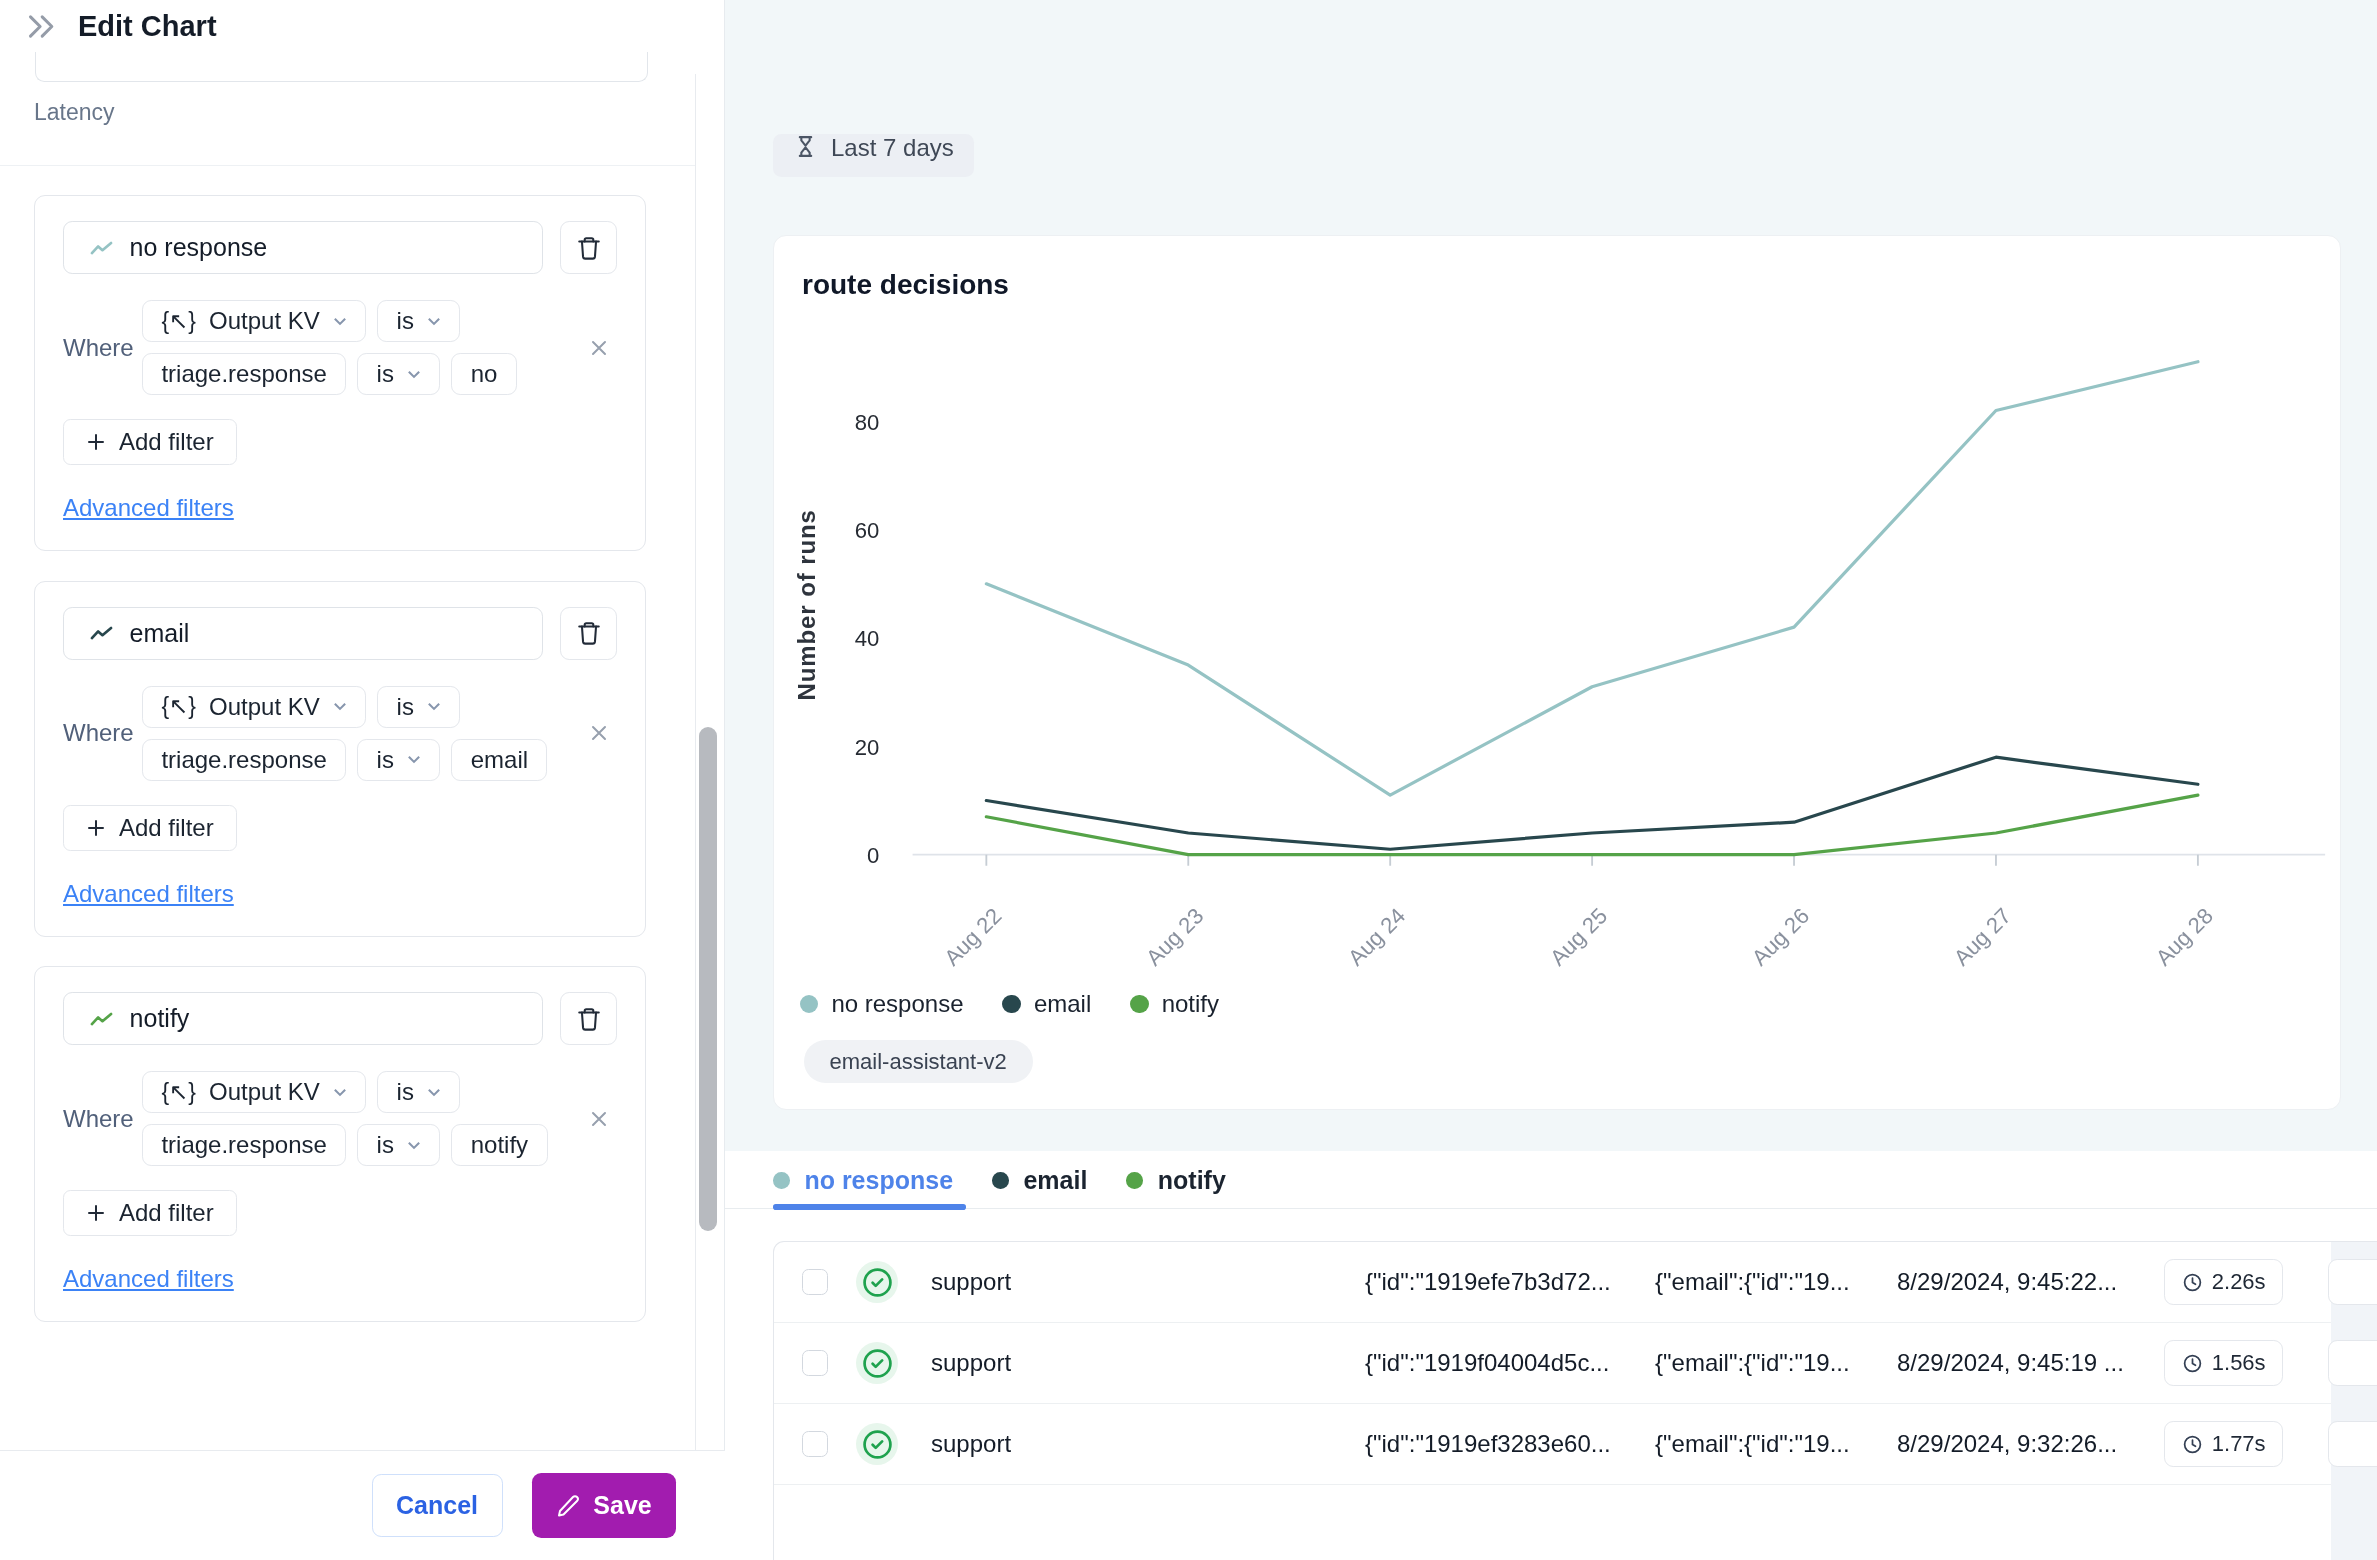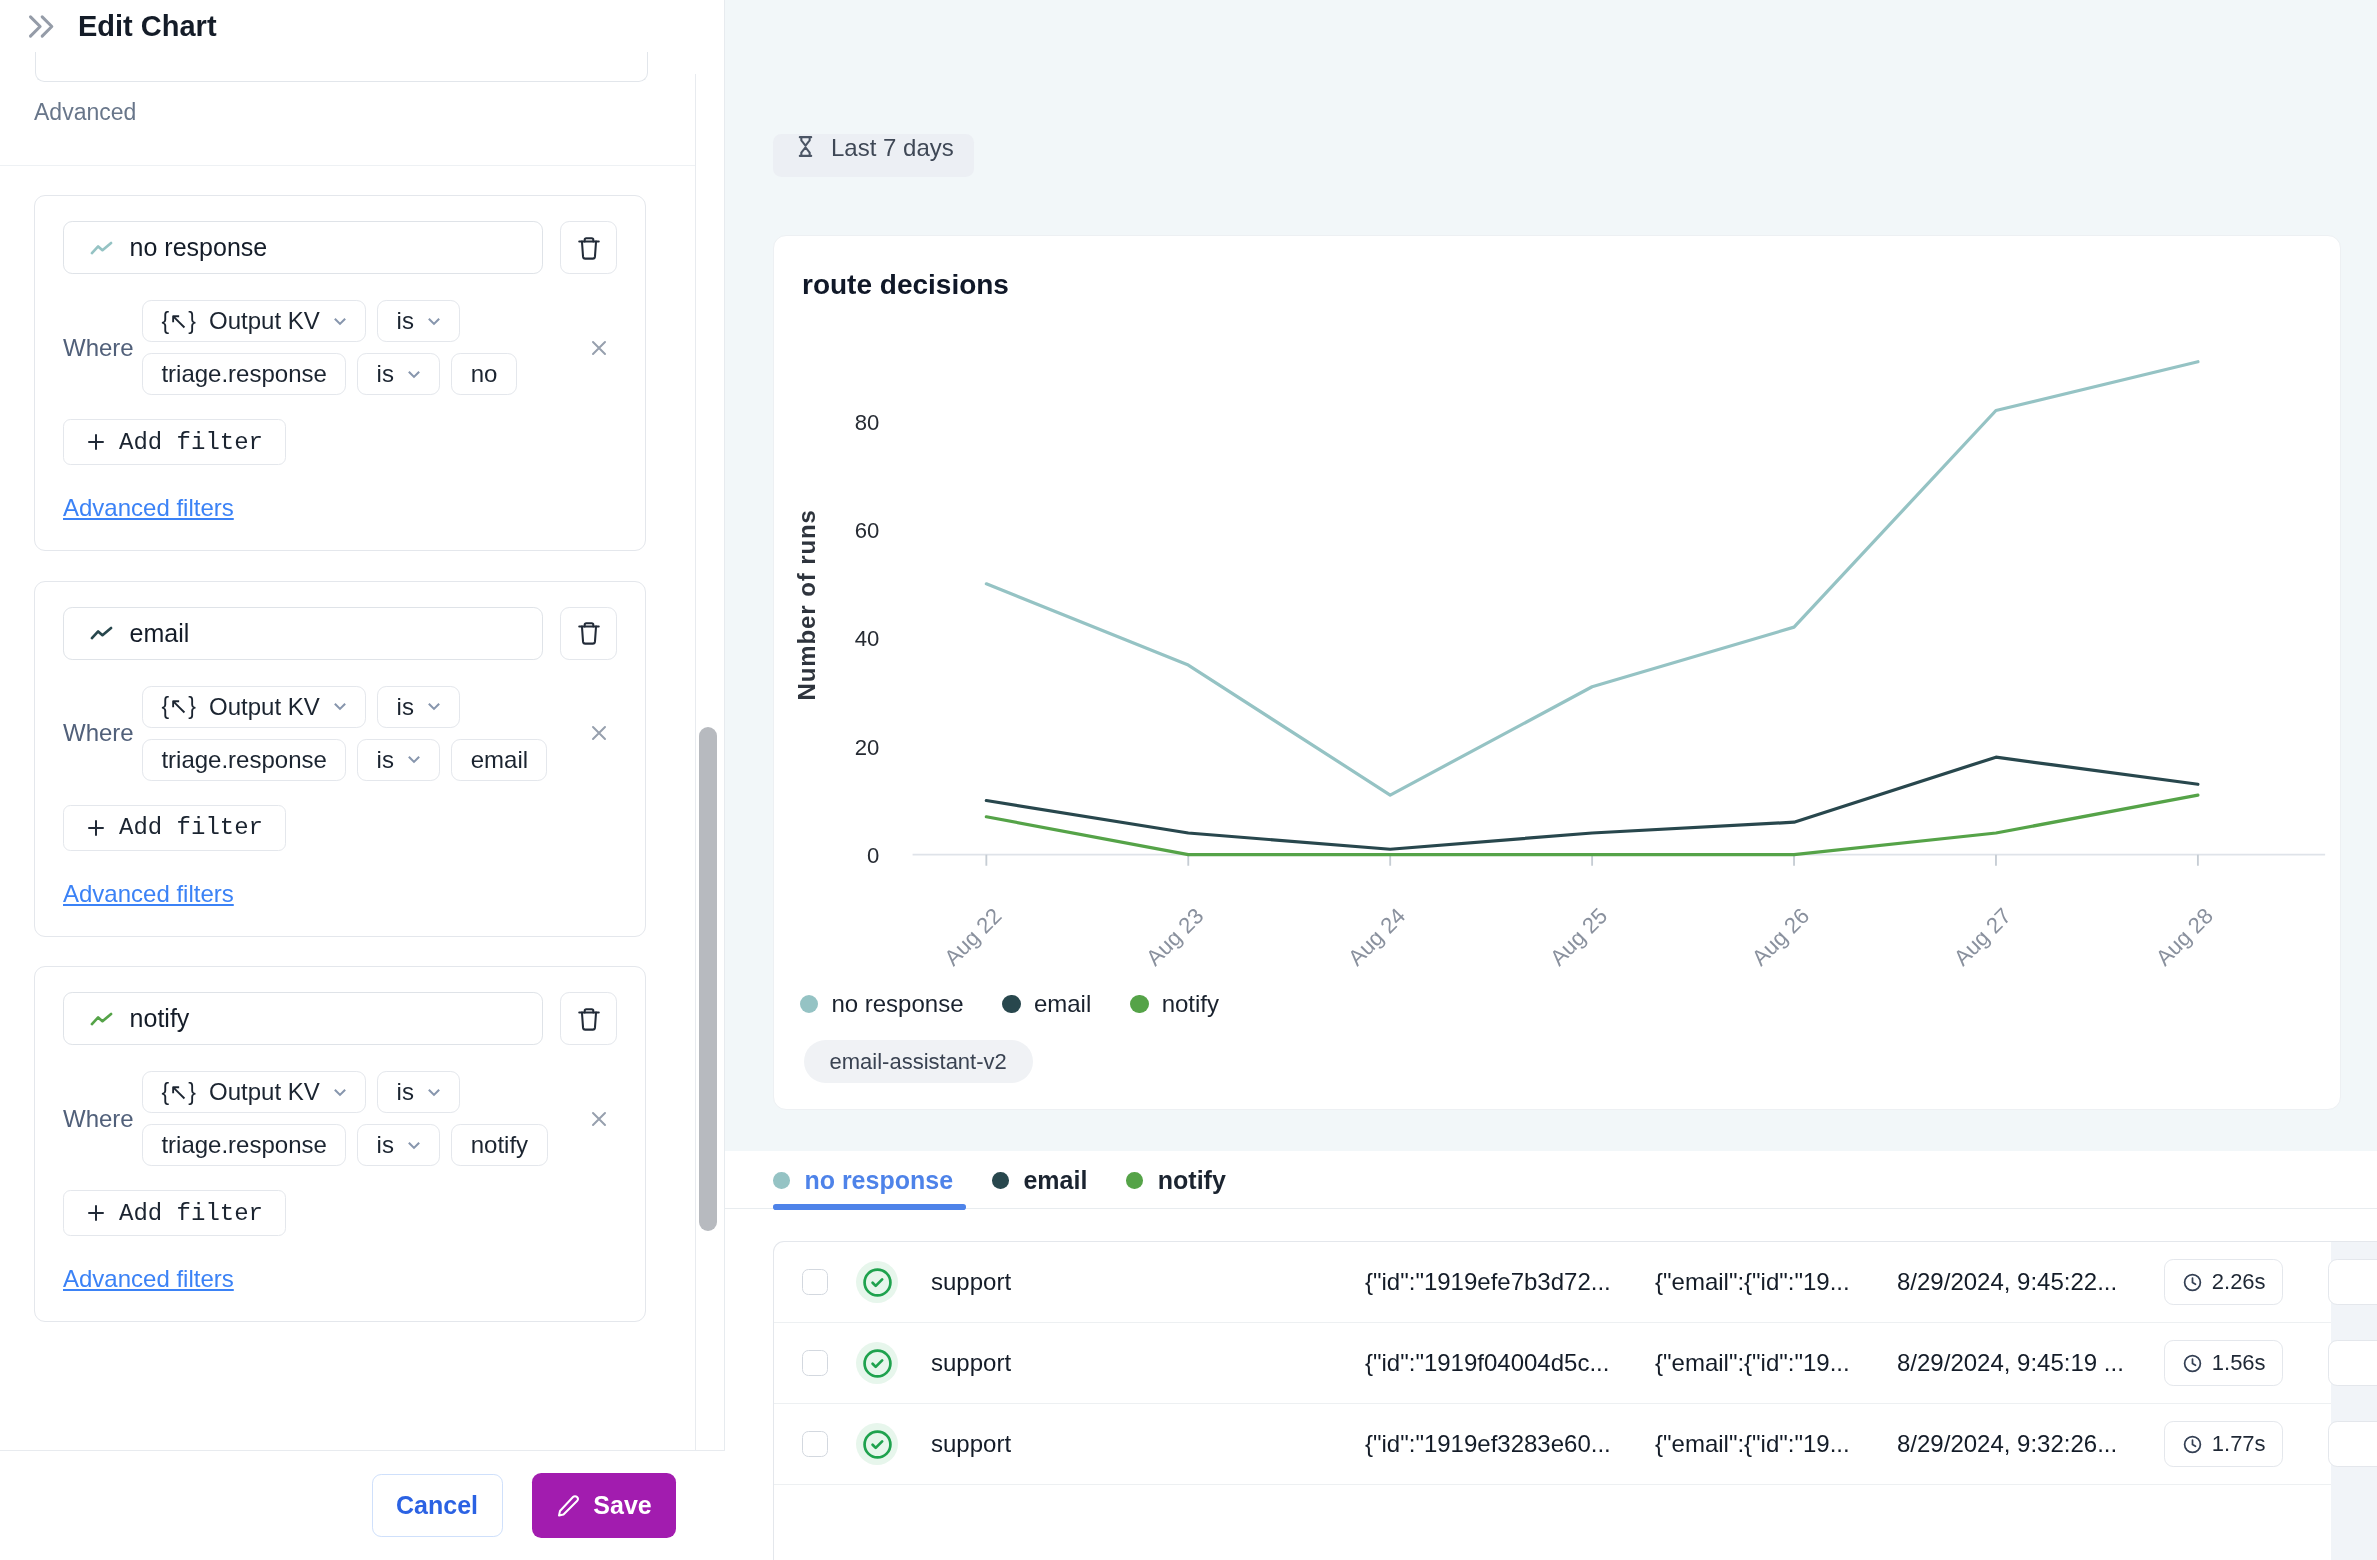--- a/index.html
+++ b/index.html
@@ -23,21 +23,21 @@
   .name-row { display:flex; gap:16.6px; }
   .name-input { flex:1; height:53px; border:0.9px solid #dfe3e8; border-radius:9.2px; display:flex; align-items:center; gap:16.6px; padding-left:26px; font-size:25px; color:#141c28; background:#fff; }
   .trash-btn { width:57px; height:53px; border:0.9px solid #e4e7ec; border-radius:9.2px; background:#fff; display:flex; align-items:center; justify-content:center; cursor:pointer; }
   .filter-grid { display:grid; grid-template-columns:79px 1fr 37px; margin-top:26px; align-items:center; }
   .where-label { font-size:24px; color:#51607a; }
   .pill-rows { display:flex; flex-direction:column; gap:11px; }
   .pill-row { display:flex; gap:11px; }
   .pill { height:42px; padding:0 18.4px; border:0.9px solid #e4e7ec; border-radius:9.2px; background:#fff; display:inline-flex; align-items:center; gap:13px; font-size:24px; color:#1b2430; cursor:pointer; font-family:inherit; }
   .kv-glyph { font-size:23px; color:#1b2430; }
   .close-x { background:none; border:none; cursor:pointer; display:flex; align-items:center; justify-content:center; width:37px; height:37px; }
-  .add-filter { margin-top:24px; height:46px; padding:0 22px; border:0.9px solid #e4e7ec; border-radius:7.4px; background:#fff; display:inline-flex; align-items:center; gap:13px; font-size:24px; color:#1b2430; cursor:pointer; font-family:Liberation Mono, monospace; }
+  .add-filter { margin-top:24px; height:46px; padding:0 22px; border:0.9px solid #e4e7ec; border-radius:7.4px; background:#fff; display:inline-flex; align-items:center; gap:13px; font-size:24px; color:#1b2430; cursor:pointer; font-family:Liberation Sans, sans-serif; }
   .adv-link { display:inline-block; margin-top:29px; font-size:24px; color:#3b82f6; text-decoration:underline; cursor:pointer; }
   .v-divider { position:absolute; left:695px; top:74px; height:1377px; width:0.9px; background:#e8ebef; }
   .scroll-thumb { position:absolute; left:699px; top:727px; width:18.4px; height:504px; background:#b7babf; border-radius:9.2px; cursor:pointer; }
   .panel-footer { position:absolute; left:0; bottom:0; width:725px; height:110px; background:#fff; border-top:0.9px solid #e8ebef; display:flex; align-items:center; justify-content:flex-end; gap:29.5px; padding-right:49px; }
   .btn-cancel { width:131px; height:63px; border:0.9px solid #cfe0fb; border-radius:9.2px; background:#fff; color:#2b62e3; font-size:25px; font-weight:700; cursor:pointer; font-family:inherit; }
   .btn-save { width:144px; height:65px; border:none; border-radius:9.2px; background:#a21caf; color:#fff; font-size:25px; font-weight:700; display:flex; align-items:center; justify-content:center; gap:13px; cursor:pointer; font-family:inherit; }
 
   
   .main { position:absolute; left:725px; top:0; width:1653px; height:1560px; background:#f2f7f9; }
   .time-chip { position:absolute; left:48px; top:134px; height:43px; padding:0 20px; background:#eceff4; border-radius:8.3px; display:inline-flex; align-items:flex-start; gap:13px; font-size:24px; color:#3f4856; cursor:pointer; border:none; font-family:inherit; }
@@ -90,21 +90,21 @@
         <svg width="33" height="33" viewBox="0 0 24 24" fill="none" stroke="#959ca8" stroke-width="2.2" stroke-linecap="round" stroke-linejoin="round">
             <path d="M4 5l7 7-7 7"></path>
             <path d="M12.5 5l7 7-7 7"></path>
           </svg>
       </span>
       <span class="panel-title">Edit Chart</span>
     </div>
 
     <div class="panel-scroll">
       <div class="sliver"></div>
-      <div class="required">Advanced</div>
+      <div class="required">Latency</div>
       <div class="sep"></div>
 
 
       <div class="card">
         <div class="name-row">
           <div class="name-input">
             <svg width="23" height="16.6" viewBox="0 0 24 16" fill="none">
                 <polyline points="2,13 8.5,6 13,10 22,2.5" stroke="#95c3c4" stroke-width="2.8" stroke-linecap="round" stroke-linejoin="round"></polyline>
               </svg>
             <span>no response</span>

